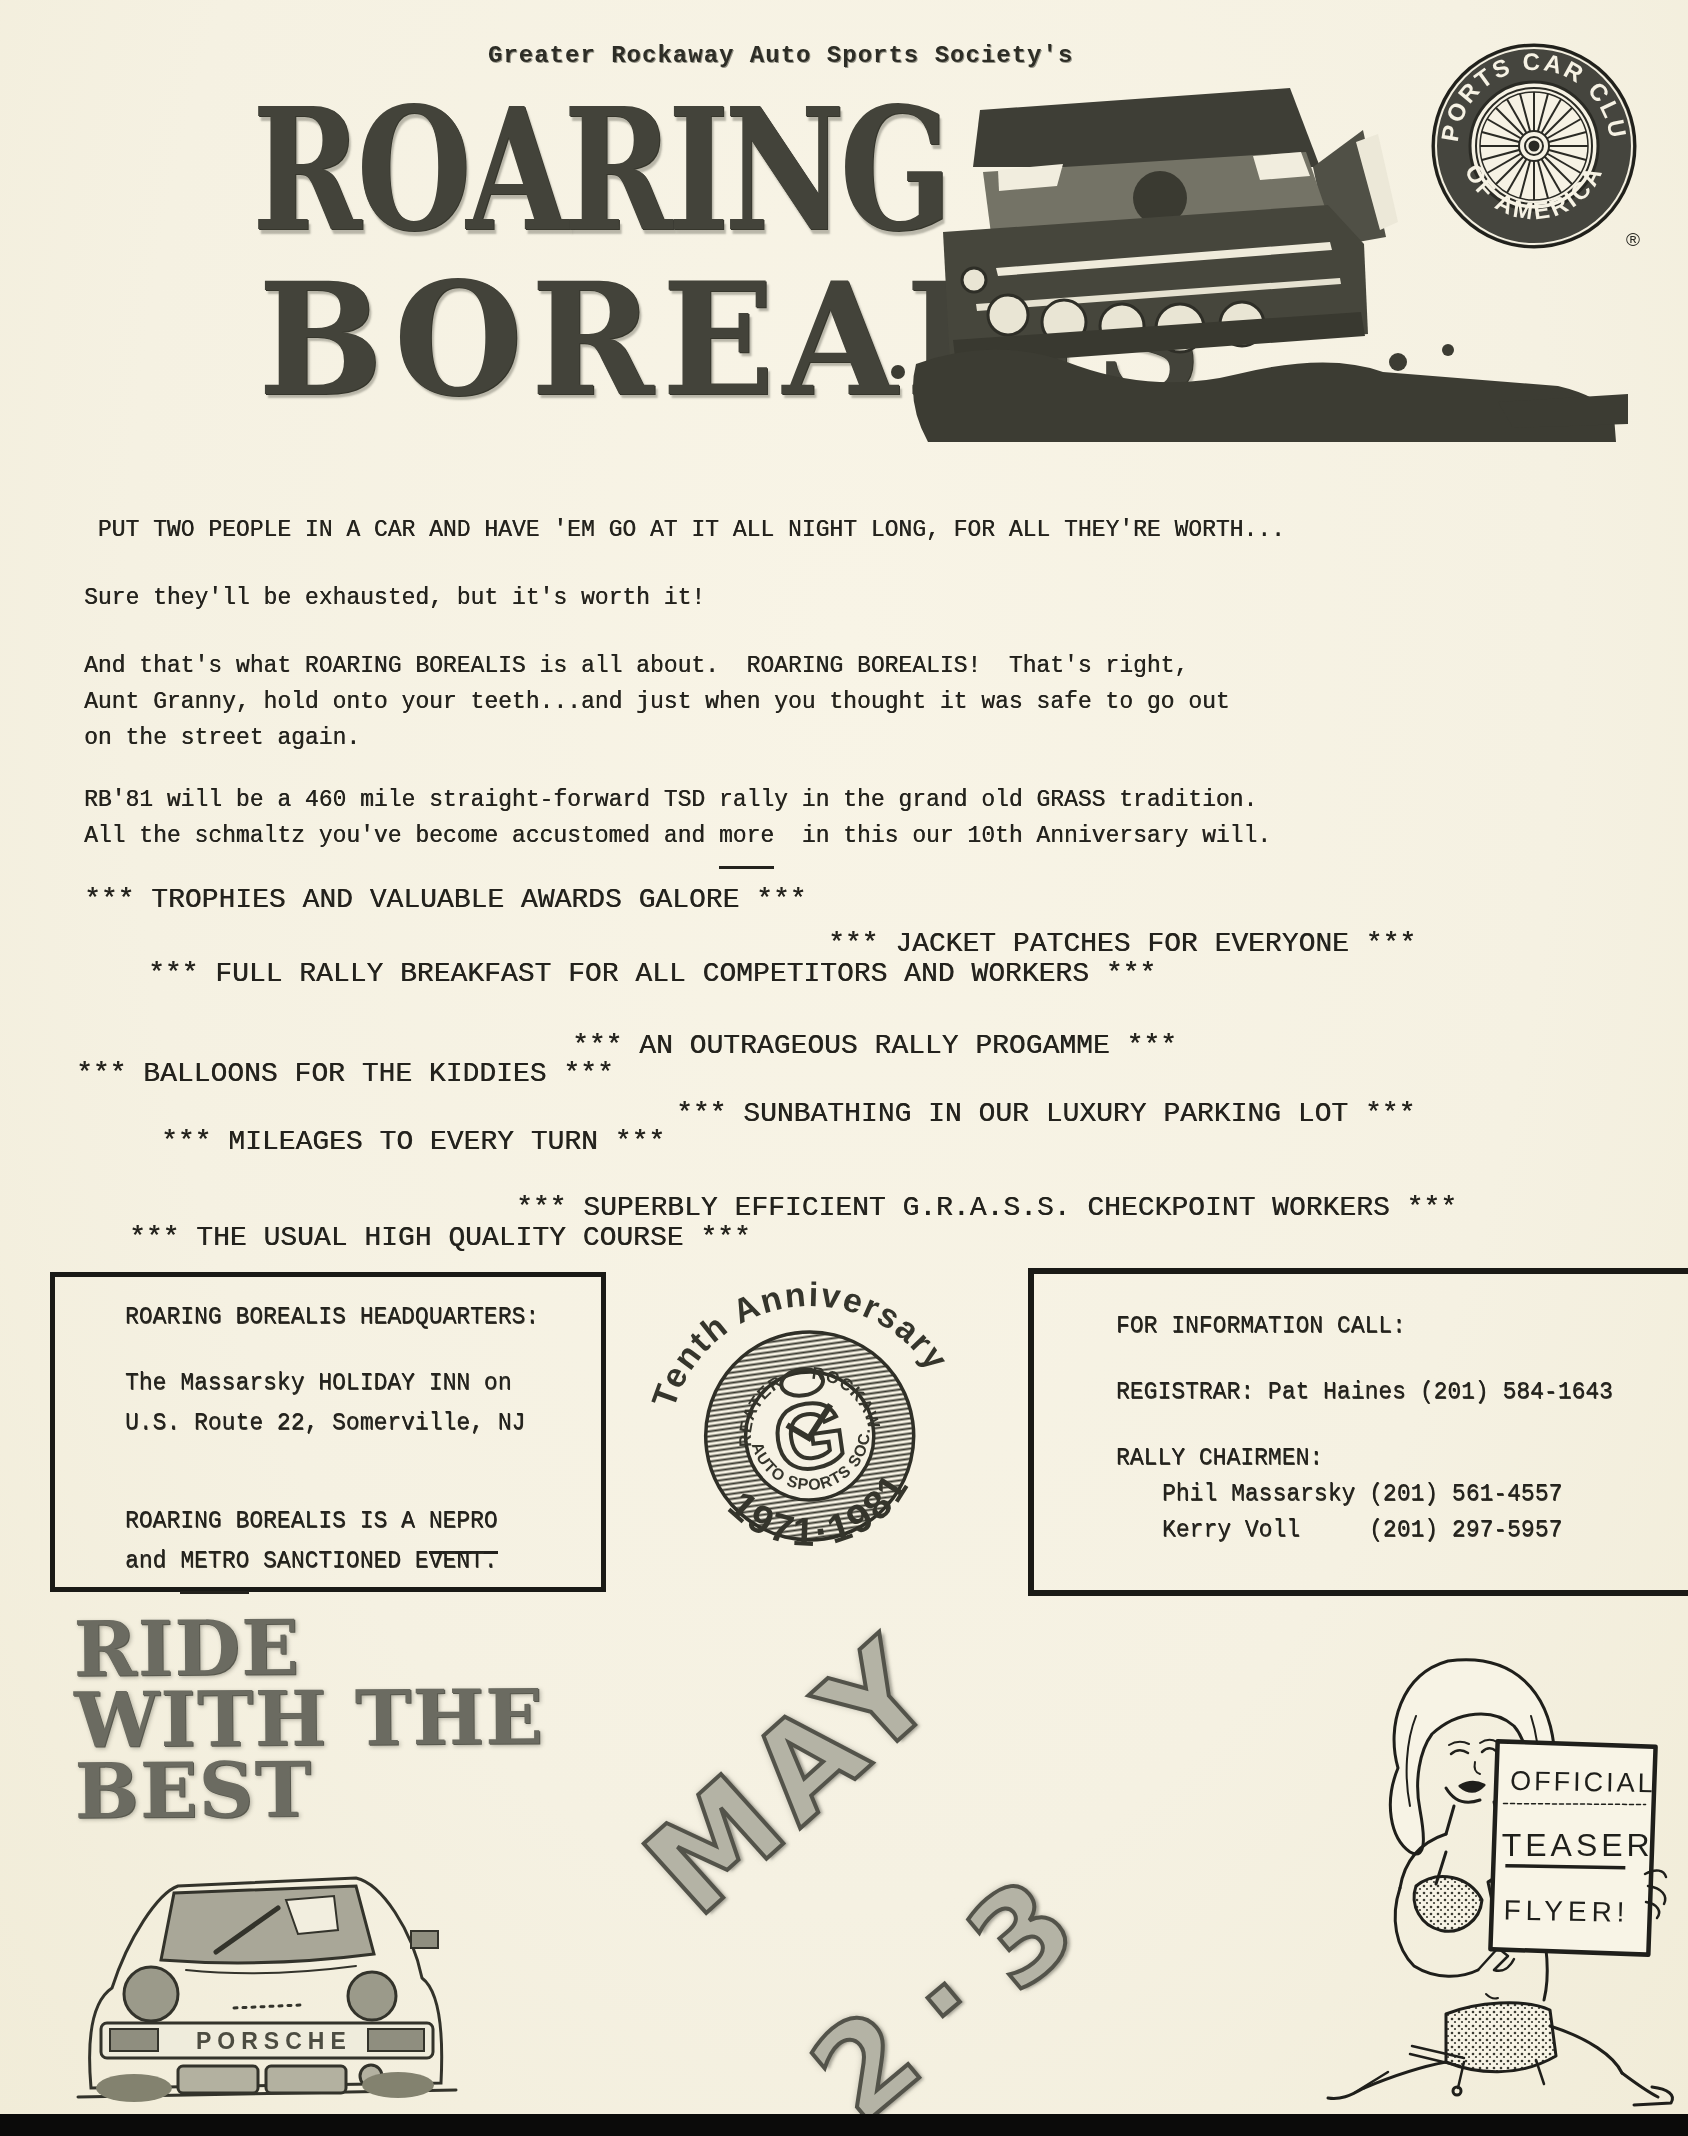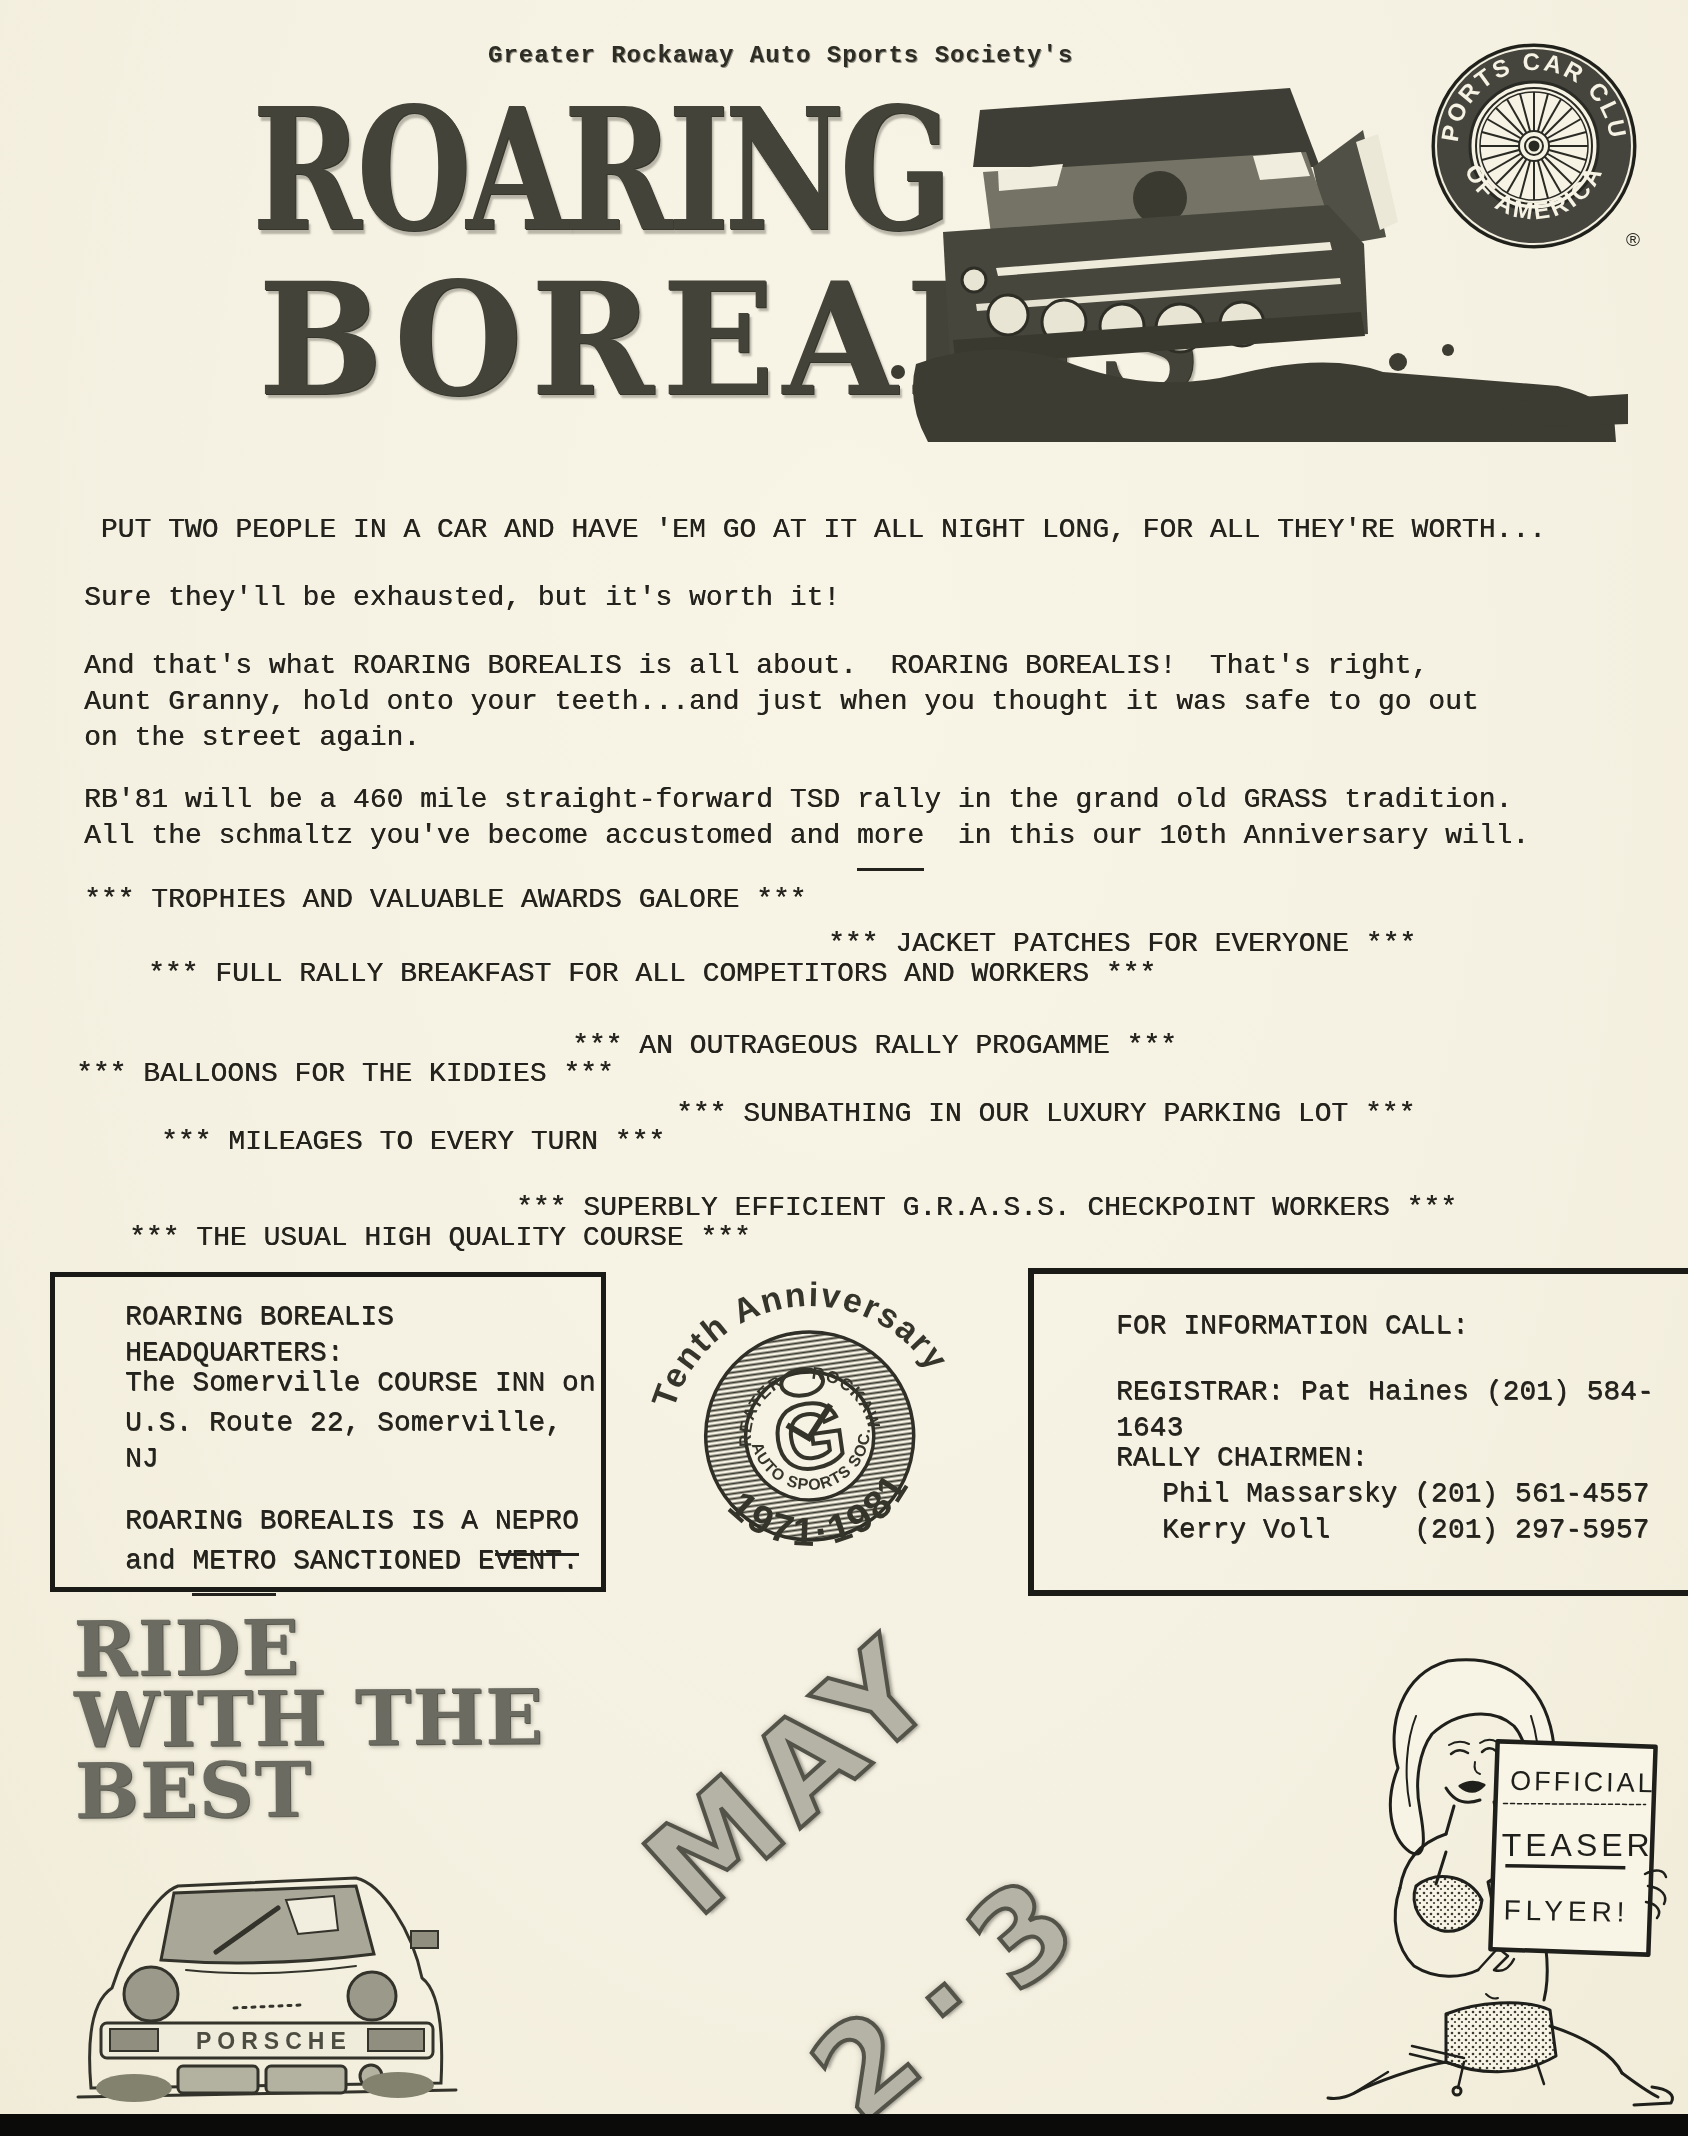--- a/index.html
+++ b/index.html
@@ -1,19 +1,19 @@
 <!DOCTYPE html>
 <html><head>
 <meta charset="utf-8">
 <style>
   html,body{margin:0;padding:0;background:#e9e4d2;}
   .page{position:relative;width:1688px;height:2136px;overflow:hidden;
         background:radial-gradient(ellipse at 50% 30%, #f8f4e6 0%, #f5f1e2 60%, #f1ecd8 100%);
         font-family:"Liberation Sans", sans-serif;}
-  .type{position:absolute;font-family:"Liberation Mono", monospace;font-size:28px;line-height:36px;
+  .type{position:absolute;font-family:"Liberation Mono", monospace;font-size:23px;line-height:36px;
         color:#23221d;white-space:pre-wrap;text-shadow:.4px .4px 0 #3a382f;}
   .tagline{position:absolute;left:488px;top:42px;font-family:Liberation Mono, monospace;font-weight:bold;
         font-size:24px;color:#2d2d26;letter-spacing:1px;text-shadow:1px 1px 0 rgba(50,50,40,.5);}
   .bigtitle{position:absolute;font-family:"DejaVu Serif", serif;font-weight:bold;color:#43433a;
         line-height:1;text-shadow:3px 4px 2px rgba(70,70,58,.35), 1px 1px 0 #2e2e26;}
   .roaring{left:252px;top:86px;font-size:150px;letter-spacing:-6px;transform:scale(.88,1.12);transform-origin:left top;}
   .borealis{left:258px;top:262px;font-size:148px;letter-spacing:8px;transform:scaleY(1.05);transform-origin:left top;}
   .feature{position:absolute;font-family:"Liberation Mono", monospace;font-size:28px;color:#23221d;
         white-space:pre;text-shadow:.4px .4px 0 #3a382f;}
   .box{position:absolute;border:5px solid #1a1a16;}
@@ -129,21 +129,21 @@
   <div class="feature" style="left:148px;top:958px">*** FULL RALLY BREAKFAST FOR ALL COMPETITORS AND WORKERS ***</div>
   <div class="feature" style="left:572px;top:1030px">*** AN OUTRAGEOUS RALLY PROGAMME ***</div>
   <div class="feature" style="left:76px;top:1058px">*** BALLOONS FOR THE KIDDIES ***</div>
   <div class="feature" style="left:676px;top:1098px">*** SUNBATHING IN OUR LUXURY PARKING LOT ***</div>
   <div class="feature" style="left:161px;top:1126px">*** MILEAGES TO EVERY TURN ***</div>
   <div class="feature" style="left:516px;top:1192px">*** SUPERBLY EFFICIENT G.R.A.S.S. CHECKPOINT WORKERS ***</div>
   <div class="feature" style="left:129px;top:1222px">*** THE USUAL HIGH QUALITY COURSE ***</div>
 
   <div class="box" style="left:50px;top:1272px;width:546px;height:310px">
     <div class="type" style="left:26px;top:22px">ROARING BOREALIS HEADQUARTERS:</div>
-    <div class="type" style="left:26px;top:88px">The Somerville COURSE INN on</div>
+    <div class="type" style="left:26px;top:88px">The Massarsky HOLIDAY INN on</div>
     <div class="type" style="left:26px;top:128px">U.S. Route 22, Somerville, NJ</div>
     <div class="type" style="left:26px;top:226px"><span>ROARING BOREALIS IS A </span><span class="u">NEPRO</span></div>
     <div class="type" style="left:26px;top:266px"><span>and </span><span class="u">METRO</span><span> SANCTIONED EVENT.</span></div>
   </div>
 
   <svg style="left:648px;top:1270px" width="322" height="322" viewBox="0 0 322 322" xmlns:xlink="http://www.w3.org/1999/xlink">
     <defs>
       <pattern id="hatch" width="4" height="5" patternUnits="userSpaceOnUse">
         <rect width="4" height="5" fill="#f6f2e4"></rect>
           <rect y="1.5" width="4" height="2" fill="#3a3a31"></rect>

